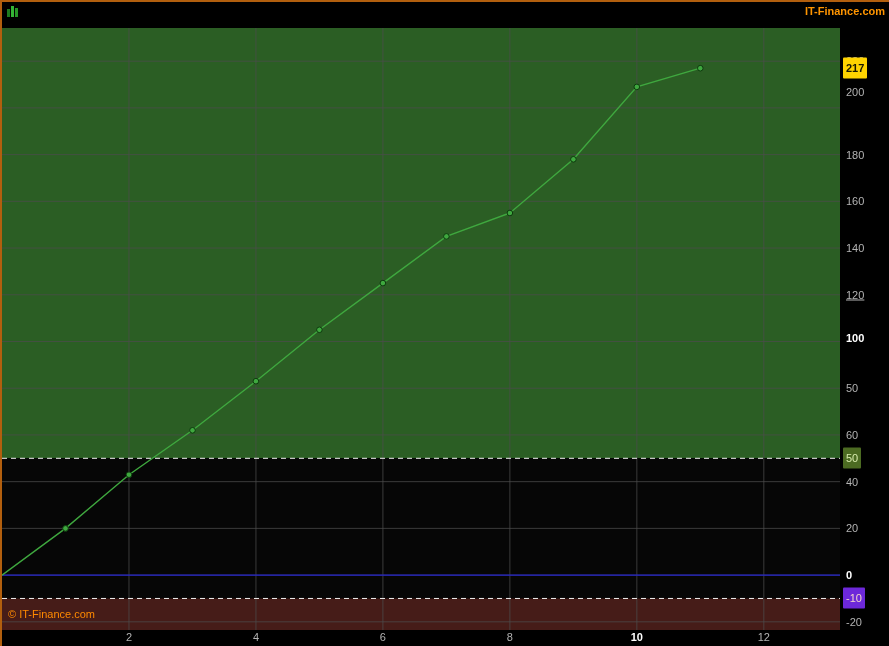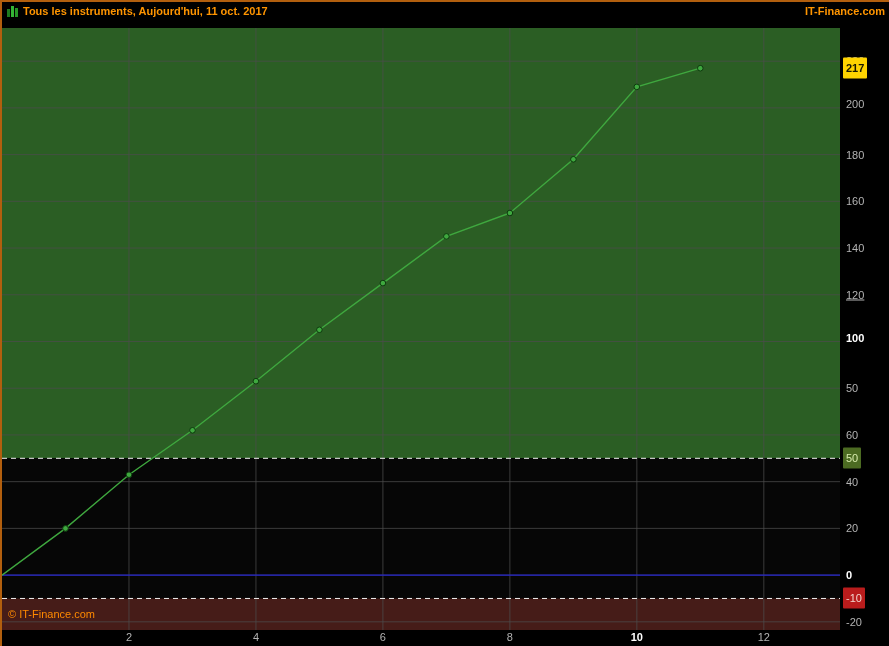--- a/index.html
+++ b/index.html
@@ -35,21 +35,20 @@
 <body>
 
 <div class="window">
 
   <div class="titlebar">
     <span class="app-icon">
         <i class="c1"></i>
         <i class="c2"></i>
         <i class="c3"></i>
       </span>
-    <span class="title">Tous les instruments, Aujourd'hui, 11 oct. 2017</span>
     <span class="brand">IT-Finance.com</span>
   </div>
 
   <div class="infobar">
     <span>Horizontal: </span>
     <span class="o">Transactions</span>
     <span>, </span>
     <span>Vertical: </span>
     <span class="o">Devise (€)</span>
     <span>, </span>
@@ -109,24 +108,24 @@
       <div class="ylab bold" style="top: 547.103px;">0</div>
       <div class="ylab" style="top: 500.382px;">20</div>
       <div class="ylab" style="top: 453.661px;">40</div>
       <div class="ylab" style="top: 406.94px;">60</div>
       <div class="ylab" style="top: 360.219px;">50</div>
       <div class="ylab bold" style="top: 310px;">100</div>
       <div class="ylab" style="top: 266.777px; text-decoration: underline;">120</div>
       <div class="ylab" style="top: 220.056px;">140</div>
       <div class="ylab" style="top: 173.335px;">160</div>
       <div class="ylab" style="top: 126.614px;">180</div>
-      <div class="ylab" style="top: 76px;">200</div>
+      <div class="ylab" style="top: 64px;">200</div>
       <div class="ylab" style="top: 33.1719px;">220</div>
       <div class="ylab badge" style="top: 430.3px; background: rgb(76, 107, 34); color: rgb(216, 236, 174);">50</div>
-      <div class="ylab badge" style="top: 570.463px; background: #b91c1c; color: rgb(242, 212, 204);">-10</div>
+      <div class="ylab badge" style="top: 570.463px; background: #6d28d9; color: rgb(242, 212, 204);">-10</div>
       <div class="ylab badge bold" style="top: 40.1801px; background: rgb(255, 212, 0); color: rgb(26, 26, 0);">217</div>
     </div>
   <div class="xaxis" id="x-axis">
       <div class="xlab" style="left: 126.97px;">2</div>
       <div class="xlab" style="left: 253.939px;">4</div>
       <div class="xlab" style="left: 380.909px;">6</div>
       <div class="xlab" style="left: 507.879px;">8</div>
       <div class="xlab bold" style="left: 634.848px;">10</div>
       <div class="xlab" style="left: 761.818px;">12</div>
     </div>

